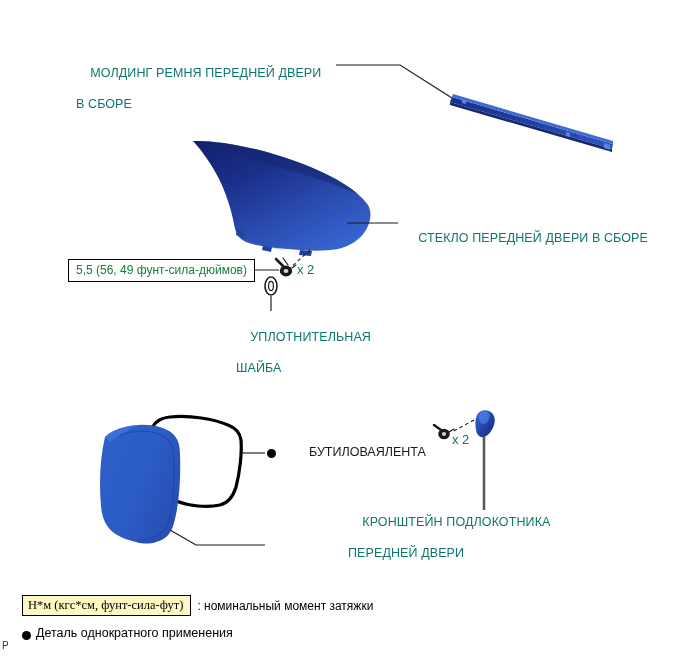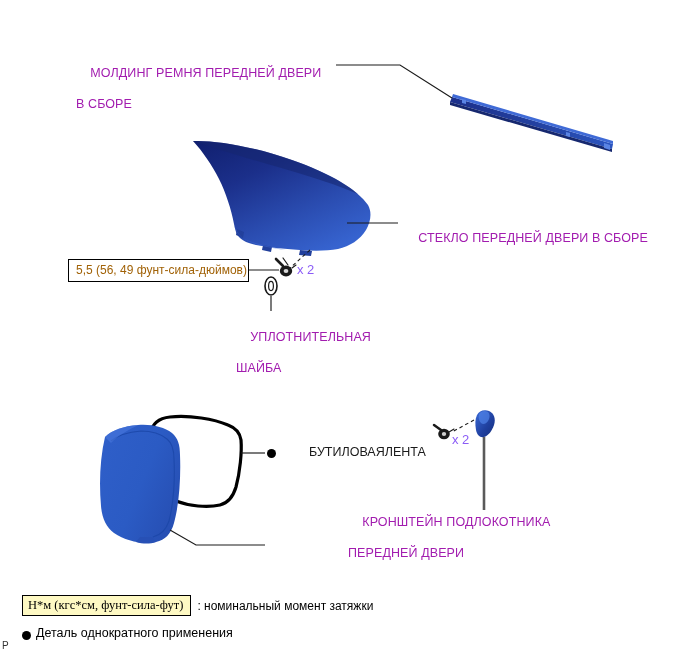--- a/index.html
+++ b/index.html
@@ -26,21 +26,21 @@
     left: 0;
     top: 0;
     width: 689px;
     height: 659px;
   }
   .callout {
     position: absolute;
     font-size: 12.5px;
     line-height: 15.5px;
     letter-spacing: 0.1px;
-    color: #a21caf;
+    color: #0f766e;
     white-space: pre;
     font-family: "Liberation Sans", sans-serif;
   }
   .callout .line2 { display: block; margin-top: 16px; }
   .bullet-row {
     position: absolute;
     display: flex;
     align-items: flex-start;
     font-size: 12.5px;
     line-height: 15.5px;
@@ -56,28 +56,28 @@
     margin-top: 3.5px;
     flex: 0 0 auto;
   }
   .bullet-text { white-space: pre; }
   .torque-box {
     position: absolute;
     border: 1.2px solid #000000;
     background: #ffffff;
     font-size: 12px;
     line-height: 14px;
-    padding: 3px 1px 4px 7px;
+    padding: 3px 7px 4px 7px;
     white-space: nowrap;
-    color: #a16207;
+    color: #15803d;
   }
   .qty-label {
     position: absolute;
     font-size: 13px;
-    color: #8b5cf6;
+    color: #0f766e;
     white-space: nowrap;
   }
   .legend {
     position: absolute;
   }
   .legend-row1 {
     display: flex;
     align-items: center;
     font-size: 12.5px;
   }

